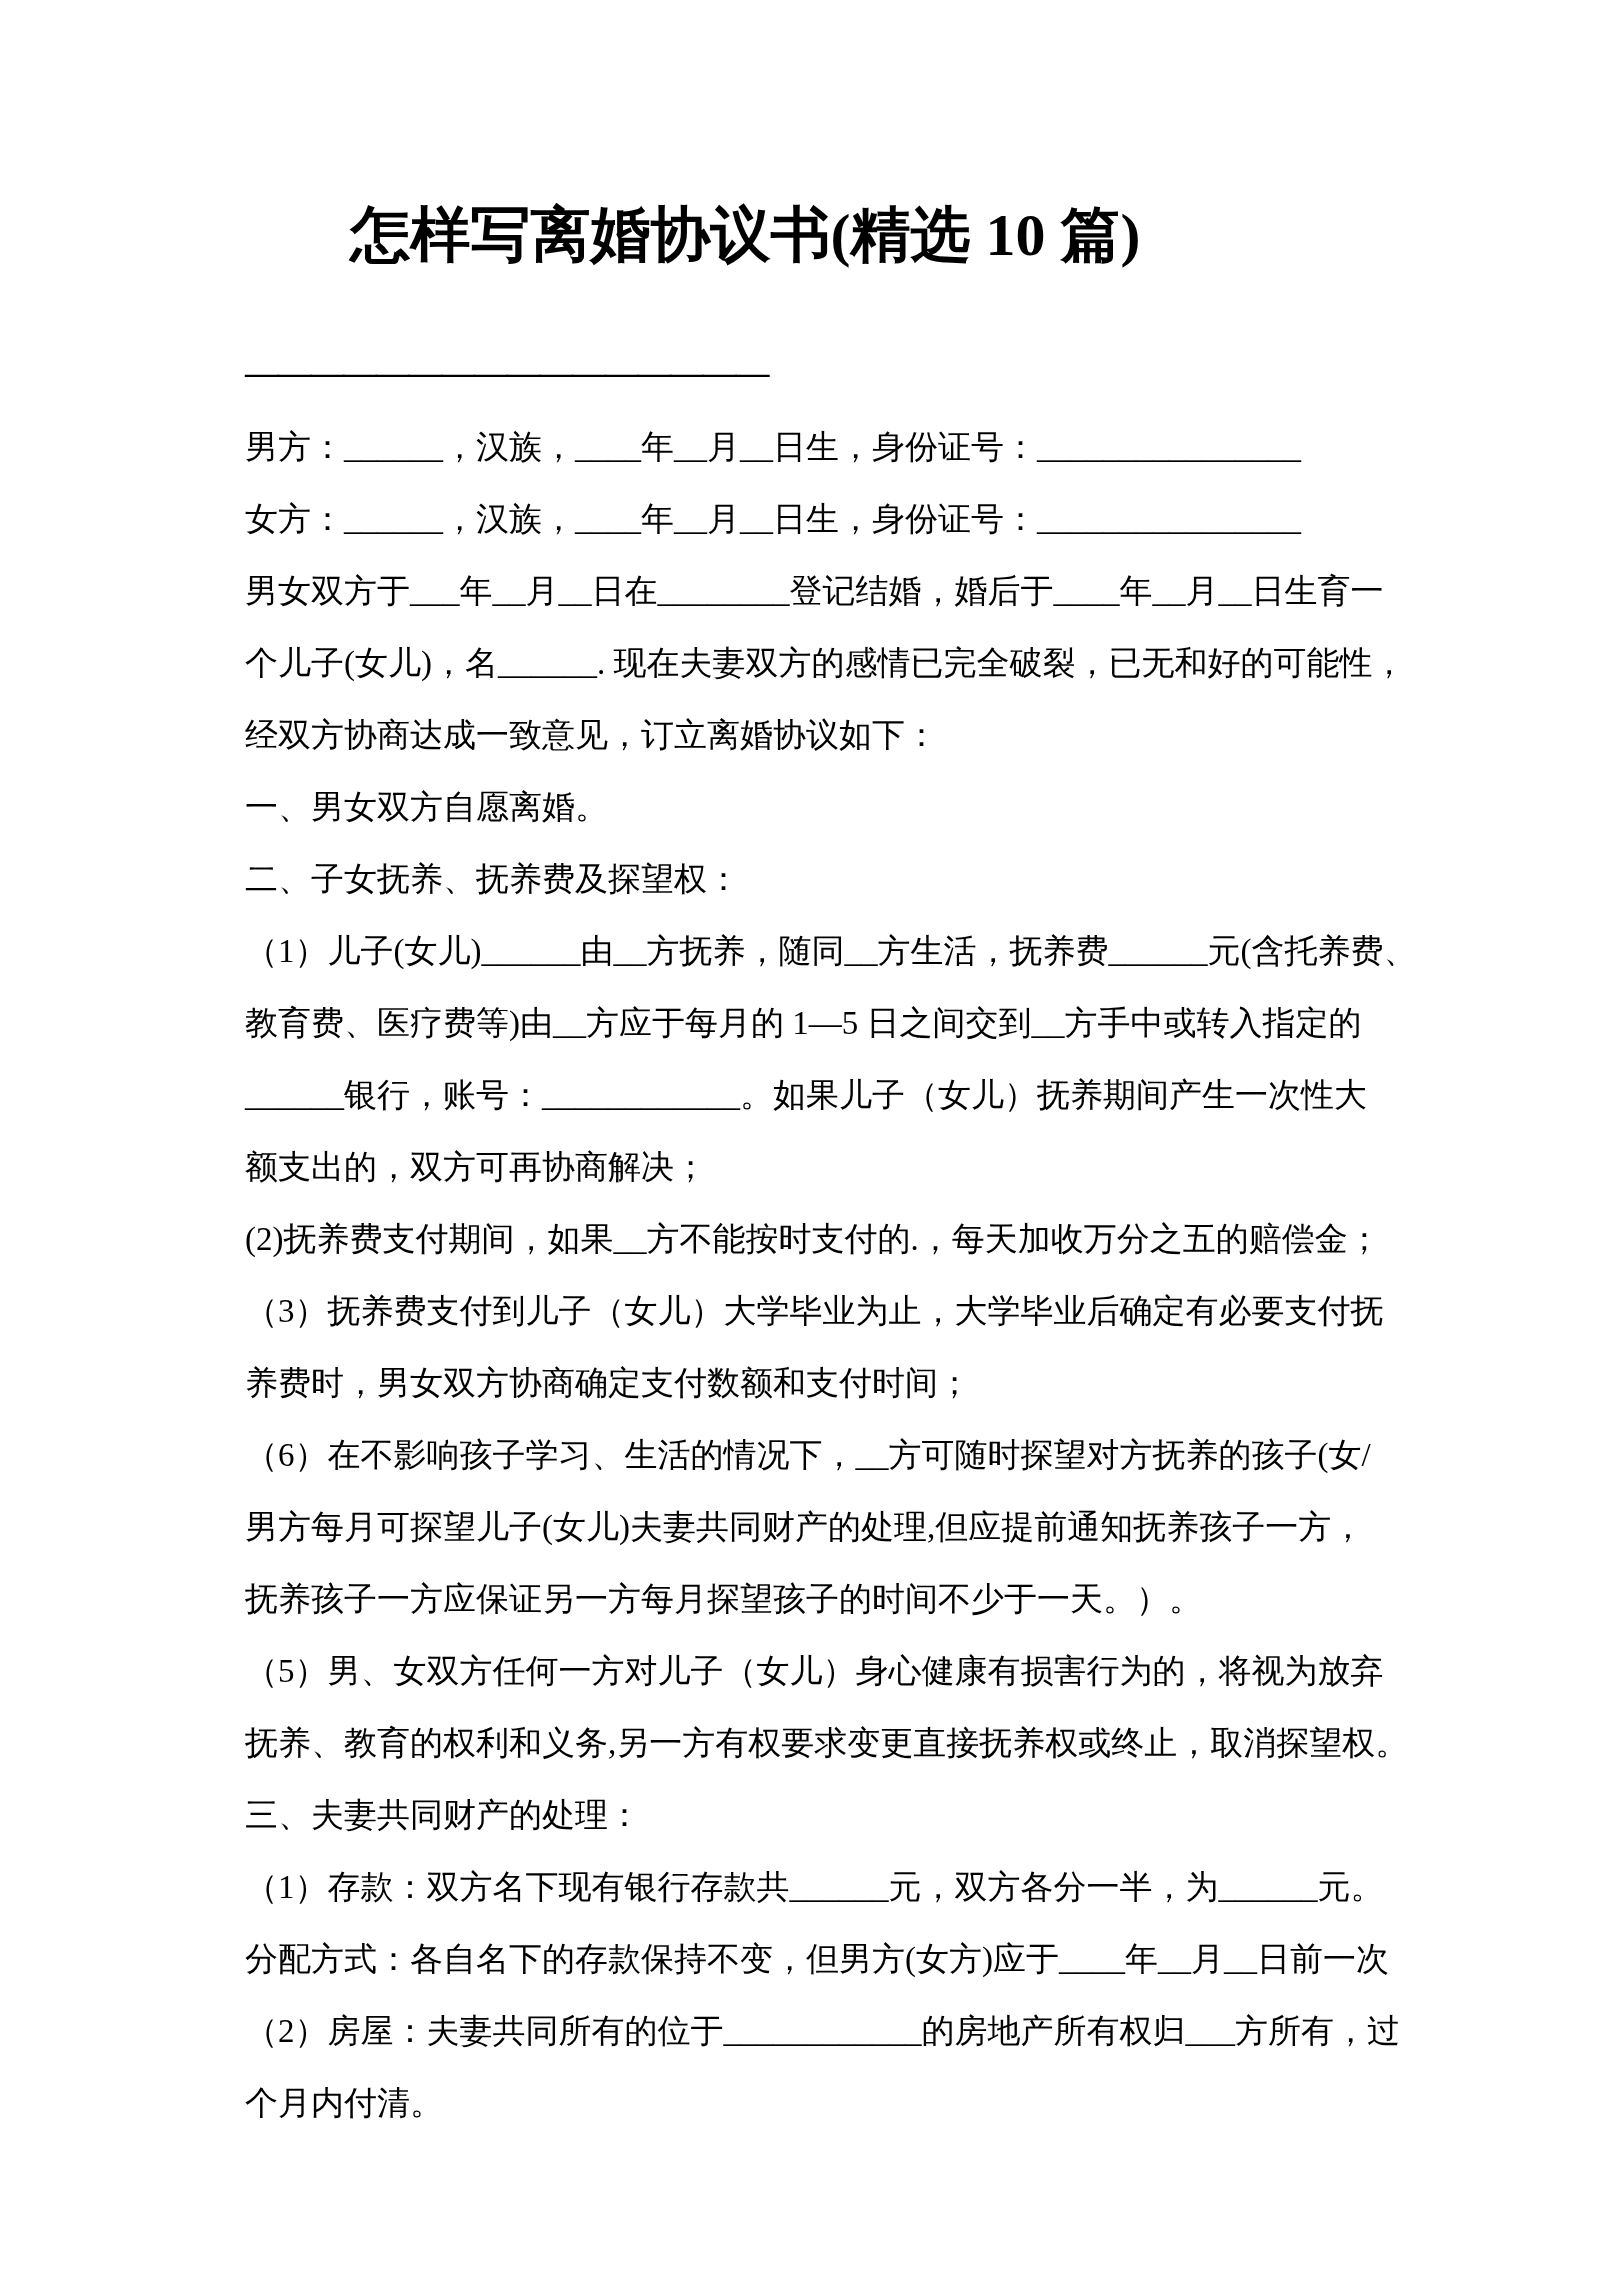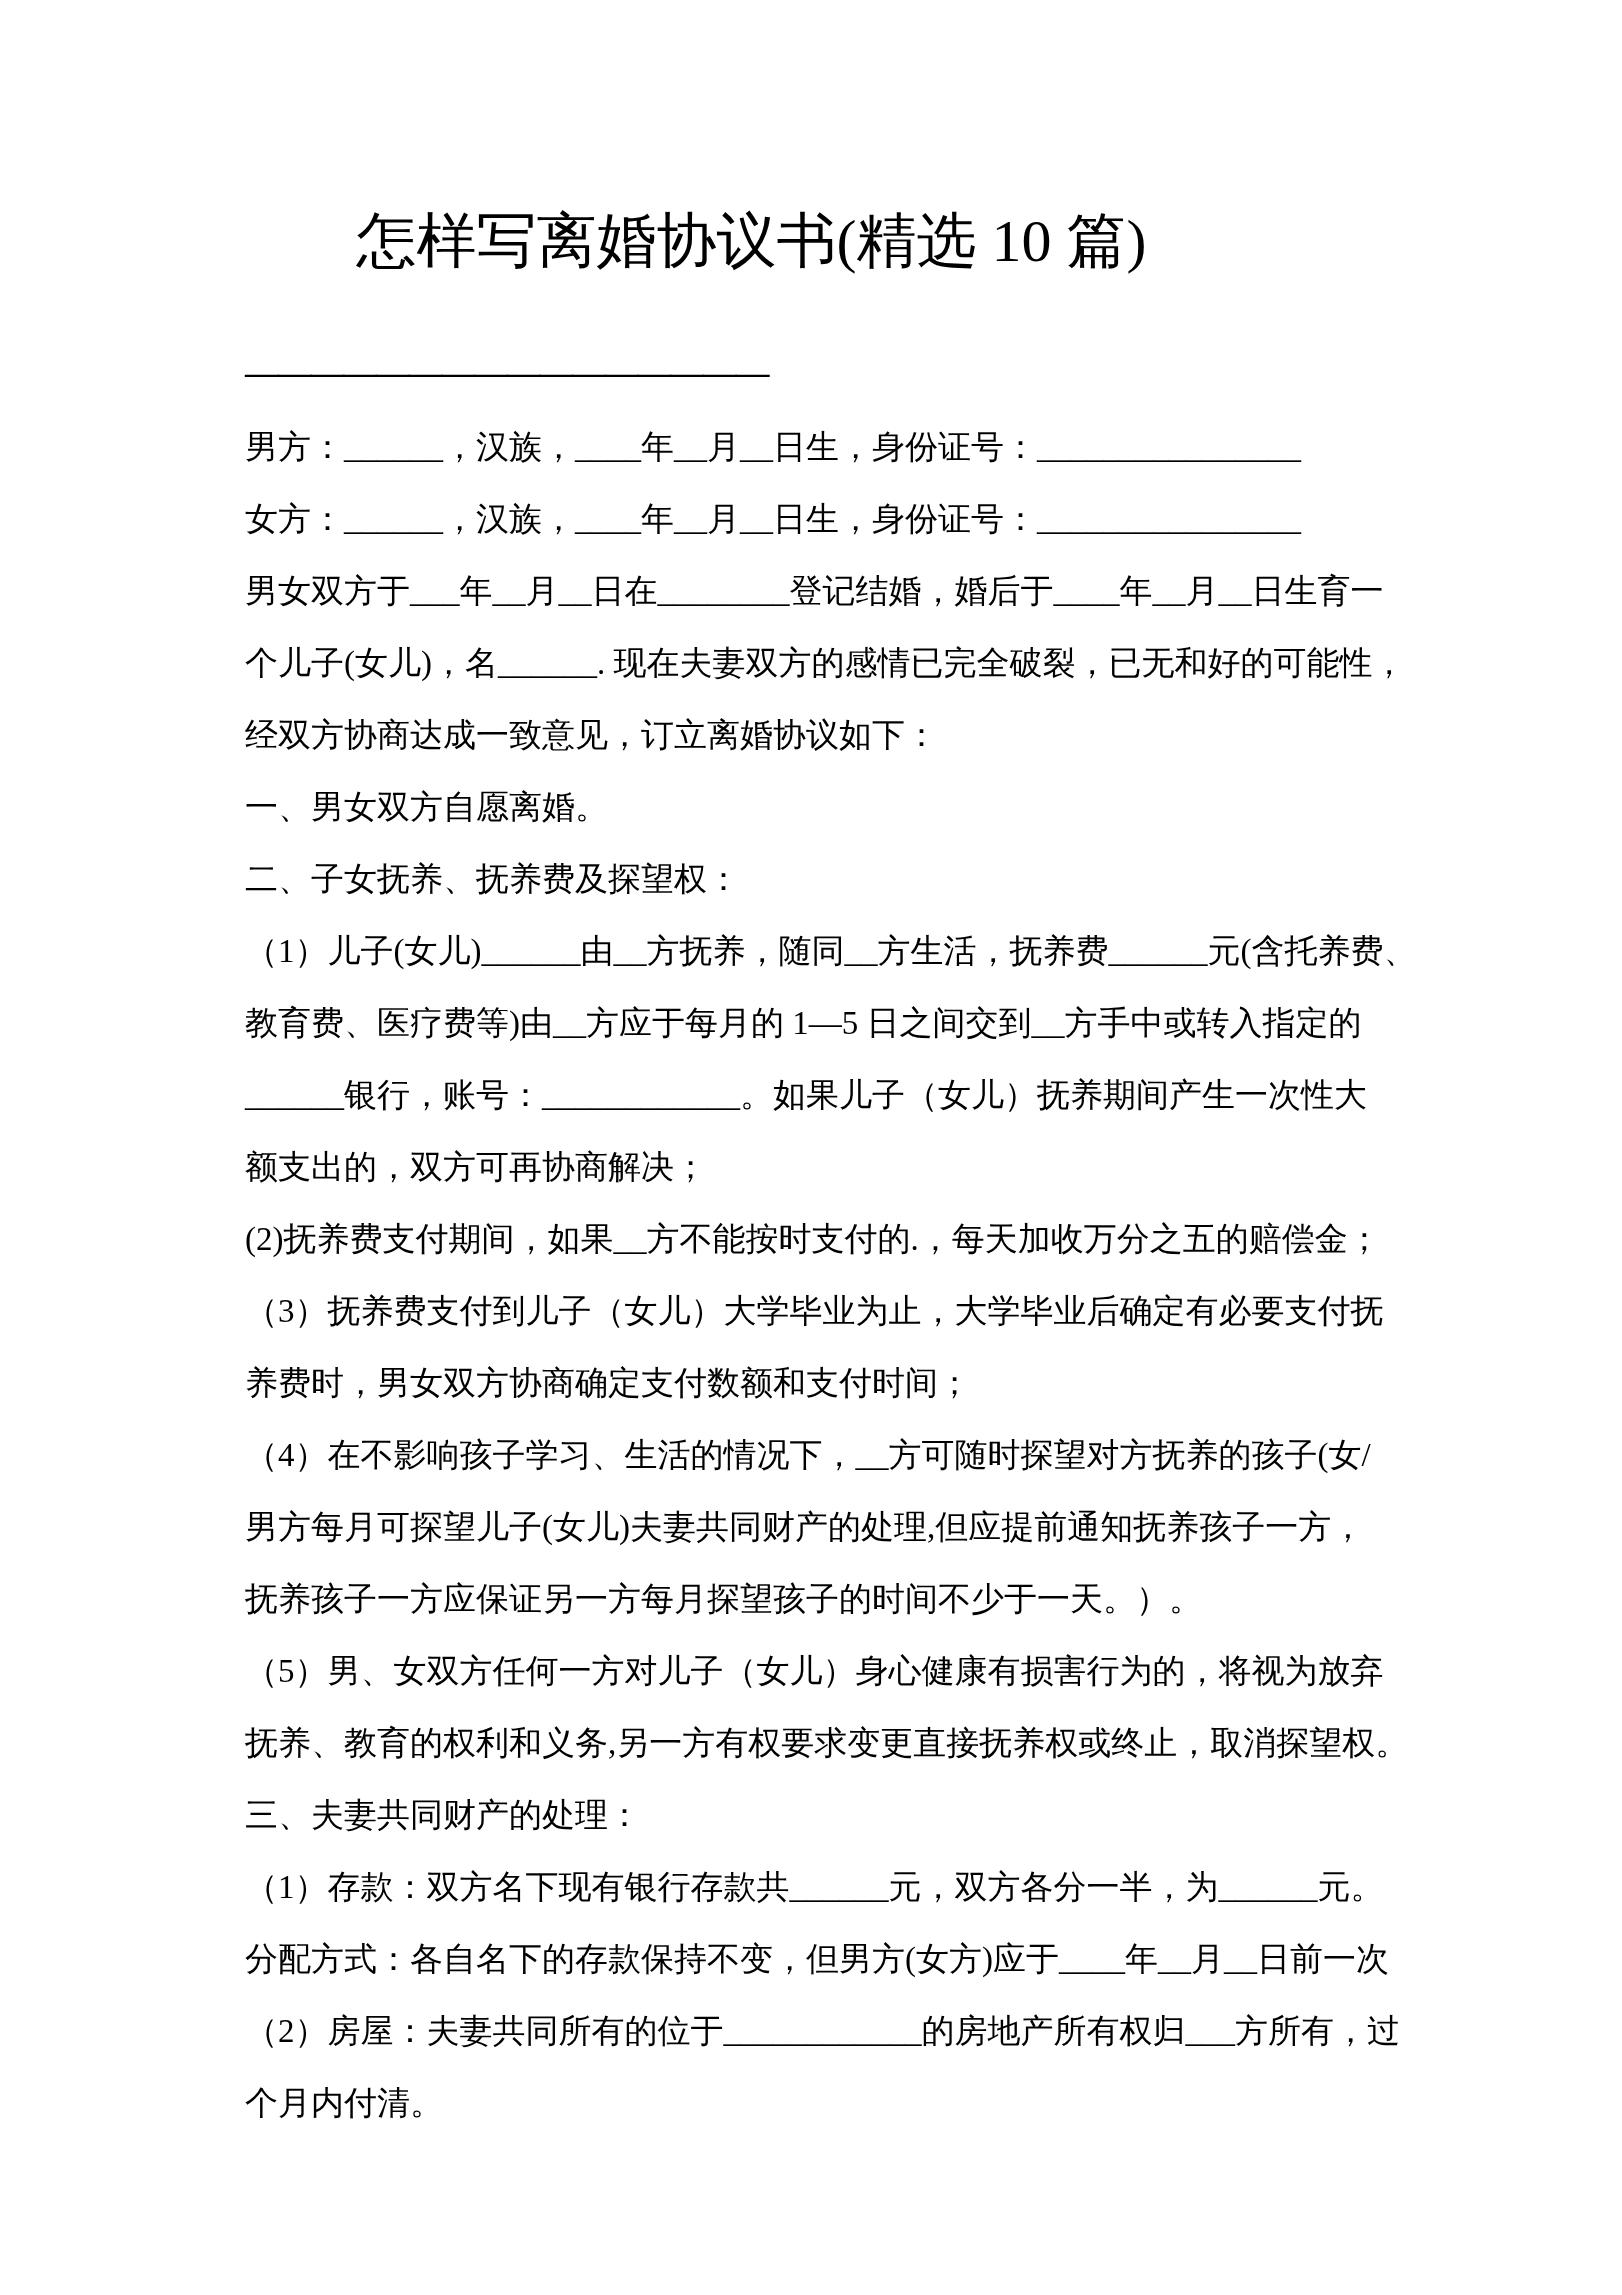--- a/index.html
+++ b/index.html
@@ -14,24 +14,24 @@
     background: #ffffff;
     color: #000000;
     font-family: "Liberation Serif", "DejaVu Serif", serif;
     overflow: hidden;
   }
   .doc-title {
     position: absolute;
     top: 196px;
     left: 0;
     width: 1491px;
-    margin: 6px;
+    margin: 0;
     text-align: center;
     font-size: 60px;
-    font-weight: normal;
+    font-weight: bold;
     line-height: 79px;
     white-space: nowrap;
   }
   .separator {
     position: absolute;
     top: 352px;
     left: 245px;
     font-size: 34px;
     font-weight: bold;
     line-height: 41px;
@@ -65,21 +65,21 @@
       <div class="line">经双方协商达成一致意见，订立离婚协议如下：</div>
       <div class="line">一、男女双方自愿离婚。</div>
       <div class="line">二、子女抚养、抚养费及探望权：</div>
       <div class="line">（1）儿子(女儿)______由__方抚养，随同__方生活，抚养费______元(含托养费、</div>
       <div class="line">教育费、医疗费等)由__方应于每月的 1—5 日之间交到__方手中或转入指定的</div>
       <div class="line">______银行，账号：____________。如果儿子（女儿）抚养期间产生一次性大</div>
       <div class="line">额支出的，双方可再协商解决；</div>
       <div class="line">(2)抚养费支付期间，如果__方不能按时支付的.，每天加收万分之五的赔偿金；</div>
       <div class="line">（3）抚养费支付到儿子（女儿）大学毕业为止，大学毕业后确定有必要支付抚</div>
       <div class="line">养费时，男女双方协商确定支付数额和支付时间；</div>
-      <div class="line">（4）在不影响孩子学习、生活的情况下，__方可随时探望对方抚养的孩子(女/</div>
+      <div class="line">（6）在不影响孩子学习、生活的情况下，__方可随时探望对方抚养的孩子(女/</div>
       <div class="line">男方每月可探望儿子(女儿)夫妻共同财产的处理,但应提前通知抚养孩子一方，</div>
       <div class="line">抚养孩子一方应保证另一方每月探望孩子的时间不少于一天。）。</div>
       <div class="line">（5）男、女双方任何一方对儿子（女儿）身心健康有损害行为的，将视为放弃</div>
       <div class="line">抚养、教育的权利和义务,另一方有权要求变更直接抚养权或终止，取消探望权。</div>
       <div class="line">三、夫妻共同财产的处理：</div>
       <div class="line">（1）存款：双方名下现有银行存款共______元，双方各分一半，为______元。</div>
       <div class="line">分配方式：各自名下的存款保持不变，但男方(女方)应于____年__月__日前一次</div>
       <div class="line">（2）房屋：夫妻共同所有的位于____________的房地产所有权归___方所有，过</div>
       <div class="line">个月内付清。</div>
     </div>

